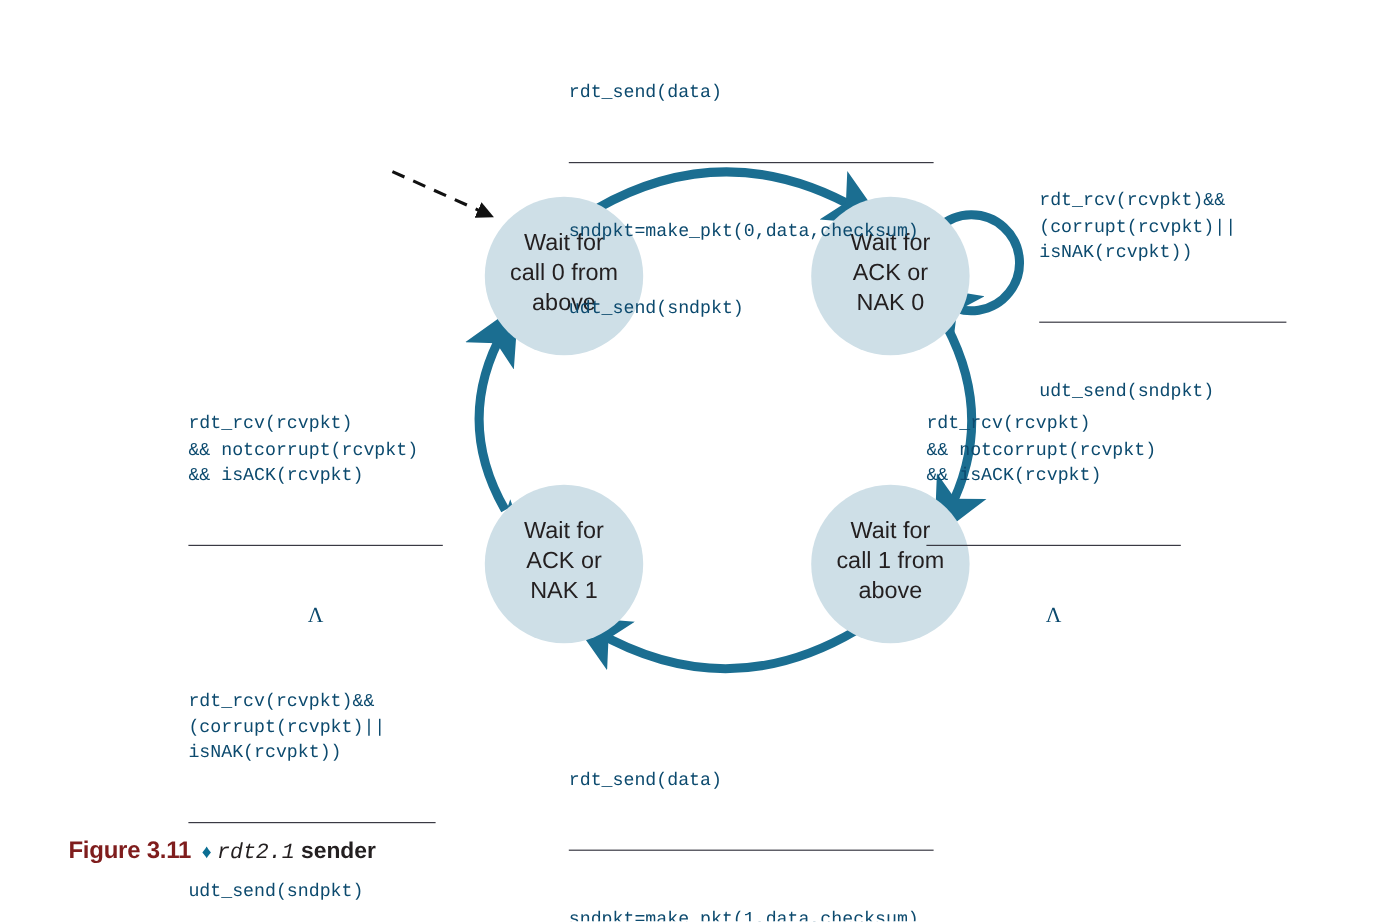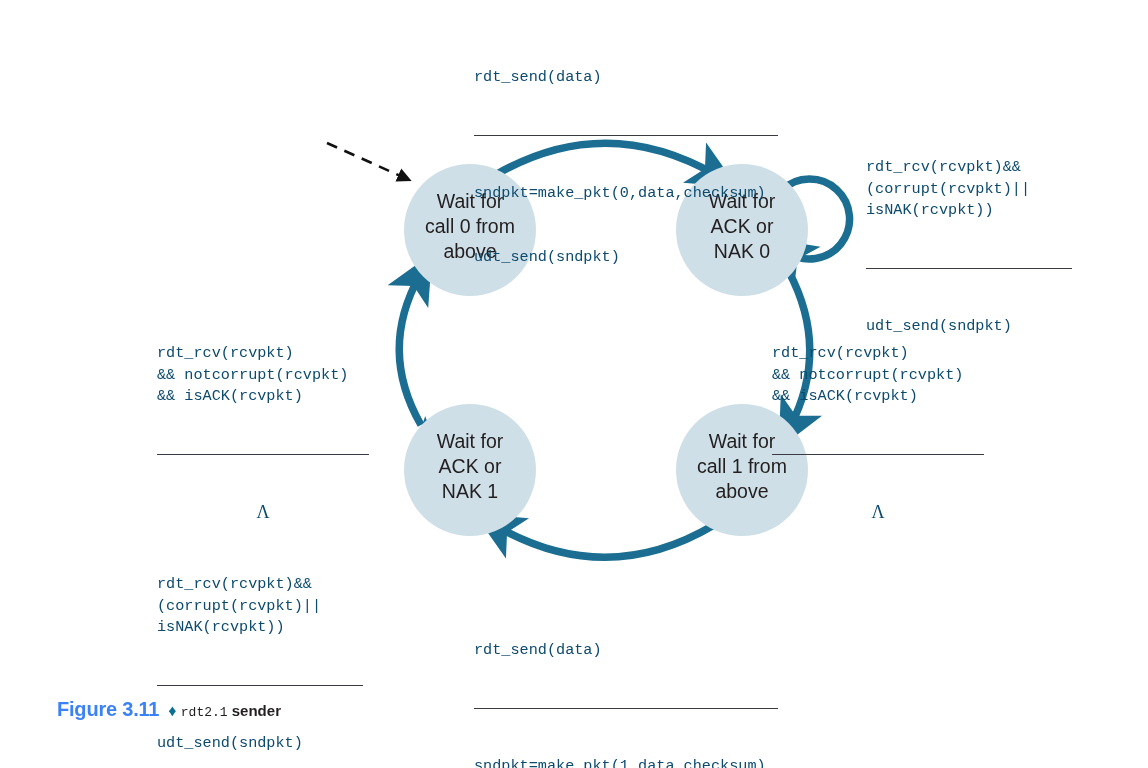--- a/index.html
+++ b/index.html
@@ -78,36 +78,37 @@
   #caption {
     position: absolute;
     left: 57px;
     top: 698px;
     font-family: "Liberation Sans", sans-serif;
     font-size: 20px;
     white-space: pre;
   }
   #caption .cap-fig {
     font-weight: bold;
-    color: #3b82f6;
+    color: #7f1d1d;
     letter-spacing: -0.2px;
   }
   #caption .cap-diamond {
     color: #0b6e93;
     font-size: 16px;
   }
   #caption .cap-mono {
     font-family: "Liberation Mono", monospace;
-    font-size: 13px;
+    font-size: 18px;
     color: #231f20;
+    font-style: italic;
   }
   #caption .cap-rest {
     font-weight: bold;
     color: #231f20;
-    font-size: 15px;
+    font-size: 19px;
   }
 </style>
 </head>
 <body>
 
 <div id="figure-root">
 
   <svg id="fsm-svg" viewBox="0 0 1148 768">
     <defs>
       <marker id="ah" markerWidth="7" markerHeight="7" refX="3.3" refY="3.5" orient="auto" markerUnits="strokeWidth">

